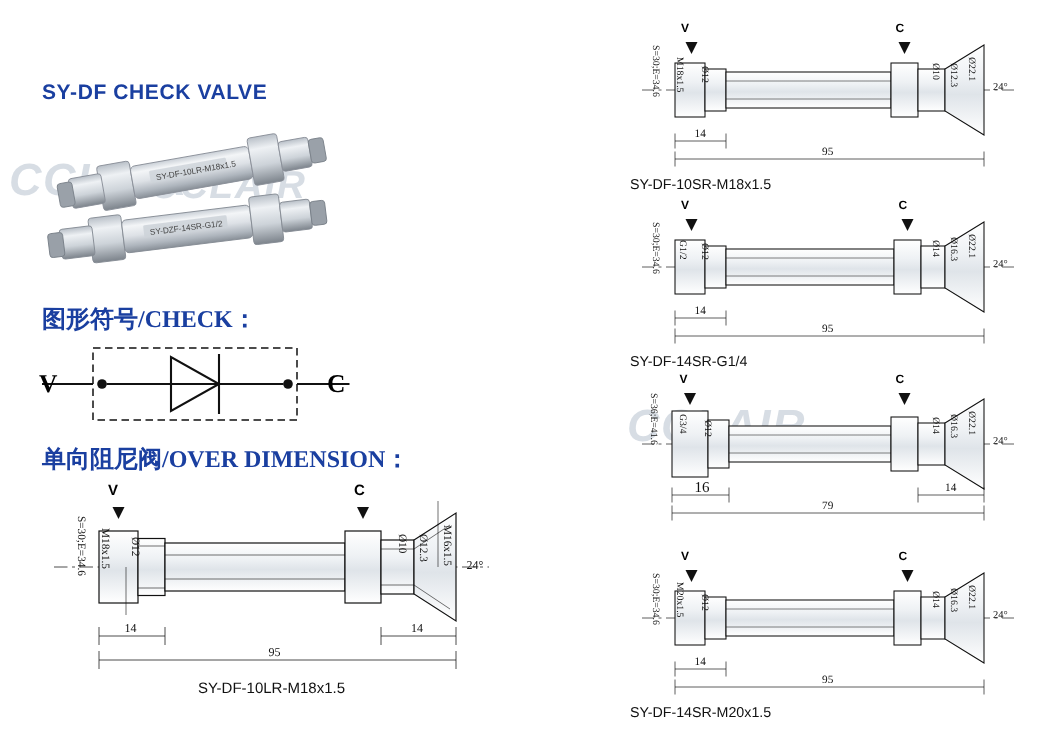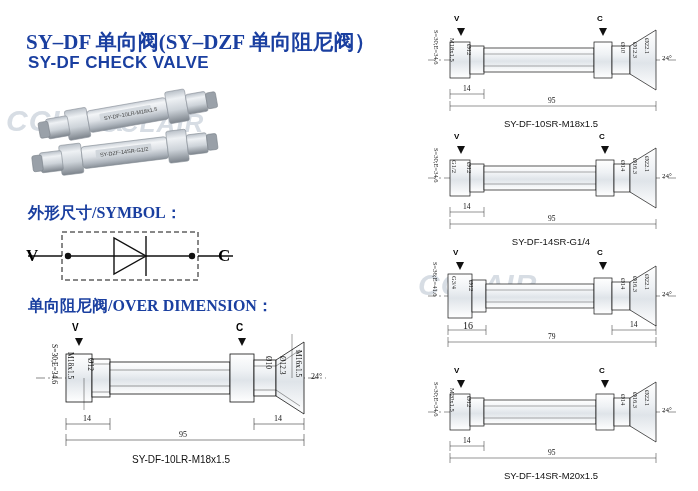--- a/index.html
+++ b/index.html
@@ -11,21 +11,21 @@
 
   
   .title-cn{
     position:absolute;left:26px;top:28px;
     font-family:"Liberation Serif",serif;
     font-weight:bold;font-size:21px;color:#1a3fa0;white-space:nowrap;
     letter-spacing:0px;
   }
   .title-en{
     position:absolute;left:28px;top:53px;
-    font-weight:bold;font-size:17px;color:#1a3fa0;letter-spacing:.4px;
+    font-weight:bold;font-size:14px;color:#1a3fa0;letter-spacing:.4px;
   }
   .sec-symbol{
     position:absolute;left:28px;top:203px;
     font-family:"Liberation Serif",serif;
     font-weight:bold;font-size:16px;color:#1a3fa0;white-space:nowrap;
   }
   .sec-dim{
     position:absolute;left:28px;top:296px;
     font-family:"Liberation Serif",serif;
     font-weight:bold;font-size:16px;color:#1a3fa0;white-space:nowrap;
@@ -41,36 +41,35 @@
 
   
   .photo{position:absolute;left:30px;top:88px;width:250px;height:100px;}
 
   
   .symbol{position:absolute;left:28px;top:228px;width:205px;height:62px;}
 
   
   .panel{position:absolute;}
   .panel .cap{
-    position:absolute;width:100%;text-align:center;
+    position:absolute;width:100%;text-align:left;
     font-size:9.5px;color:#111;font-family:"Liberation Sans",sans-serif;
   }
   .dimtxt{position:absolute;font-size:7px;color:#111;white-space:nowrap;font-family:Liberation Serif, serif;}
   .big-cap{
     position:absolute;font-size:10px;color:#111;text-align:center;width:100%;
   }
   svg{display:block;overflow:visible;}
   .vtxt{writing-mode:vertical-rl;text-orientation:mixed;}
 </style>
 </head>
 <body>
 
 <div class="page">
 
-  <div class="title-cn">SY–DF 单向阀(SY–DZF 单向阻尼阀）</div>
   <div class="title-en">SY-DF CHECK VALVE</div>
 
   <div class="wm" style="left:6px;top:104px;">CCLAIR</div>
   <div class="wm small" style="left:100px;top:108px;font-size:26px;">CCLAIR</div>
   <div class="wm" style="left:418px;top:268px;">CCLAIR</div>
 
   <div class="photo">
     <svg width="250" height="100" viewBox="0 0 250 100">
       <defs>
         <linearGradient id="mg1" x1="0" y1="0" x2="0" y2="1">
@@ -107,21 +106,21 @@
         <rect x="50" y="10" width="86" height="22" rx="3" fill="url(#mg1)" stroke="#858c94" stroke-width=".6"></rect>
         <rect x="136" y="5" width="20" height="32" rx="2" fill="url(#mg2)" stroke="#858c94" stroke-width=".6"></rect>
         <rect x="156" y="11" width="20" height="20" rx="2" fill="url(#mg2)" stroke="#858c94" stroke-width=".6"></rect>
         <rect x="176" y="13" width="10" height="16" rx="2" fill="#99a0a8" stroke="#787f87" stroke-width=".6"></rect>
         <rect x="64" y="15" width="56" height="8" rx="1" fill="#ccd2d8" opacity=".85"></rect>
         <text x="68" y="22" font-size="5.5" fill="#444" font-family="Liberation Sans, sans-serif">SY-DZF-14SR-G1/2</text>
       </g>
     </svg>
   </div>
 
-  <div class="sec-symbol">外形尺寸/SYMBOL：</div>
+  <div class="sec-symbol">图形符号/CHECK：</div>
 
   <div class="symbol">
     <svg width="205" height="62" viewBox="0 0 205 62">
       <rect x="34" y="4" width="136" height="48" fill="none" stroke="#111" stroke-width="1" stroke-dasharray="5,3"></rect>
       <line x1="0" y1="28" x2="34" y2="28" stroke="#111" stroke-width="1.3"></line>
       <line x1="170" y1="28" x2="205" y2="28" stroke="#111" stroke-width="1.3"></line>
       <circle cx="40" cy="28" r="3.2" fill="#111"></circle>
       <circle cx="164" cy="28" r="3.2" fill="#111"></circle>
       <line x1="43" y1="28" x2="161" y2="28" stroke="#111" stroke-width="1.3"></line>
       <polygon points="86,10 86,46 118,28" fill="none" stroke="#111" stroke-width="1.4"></polygon>

